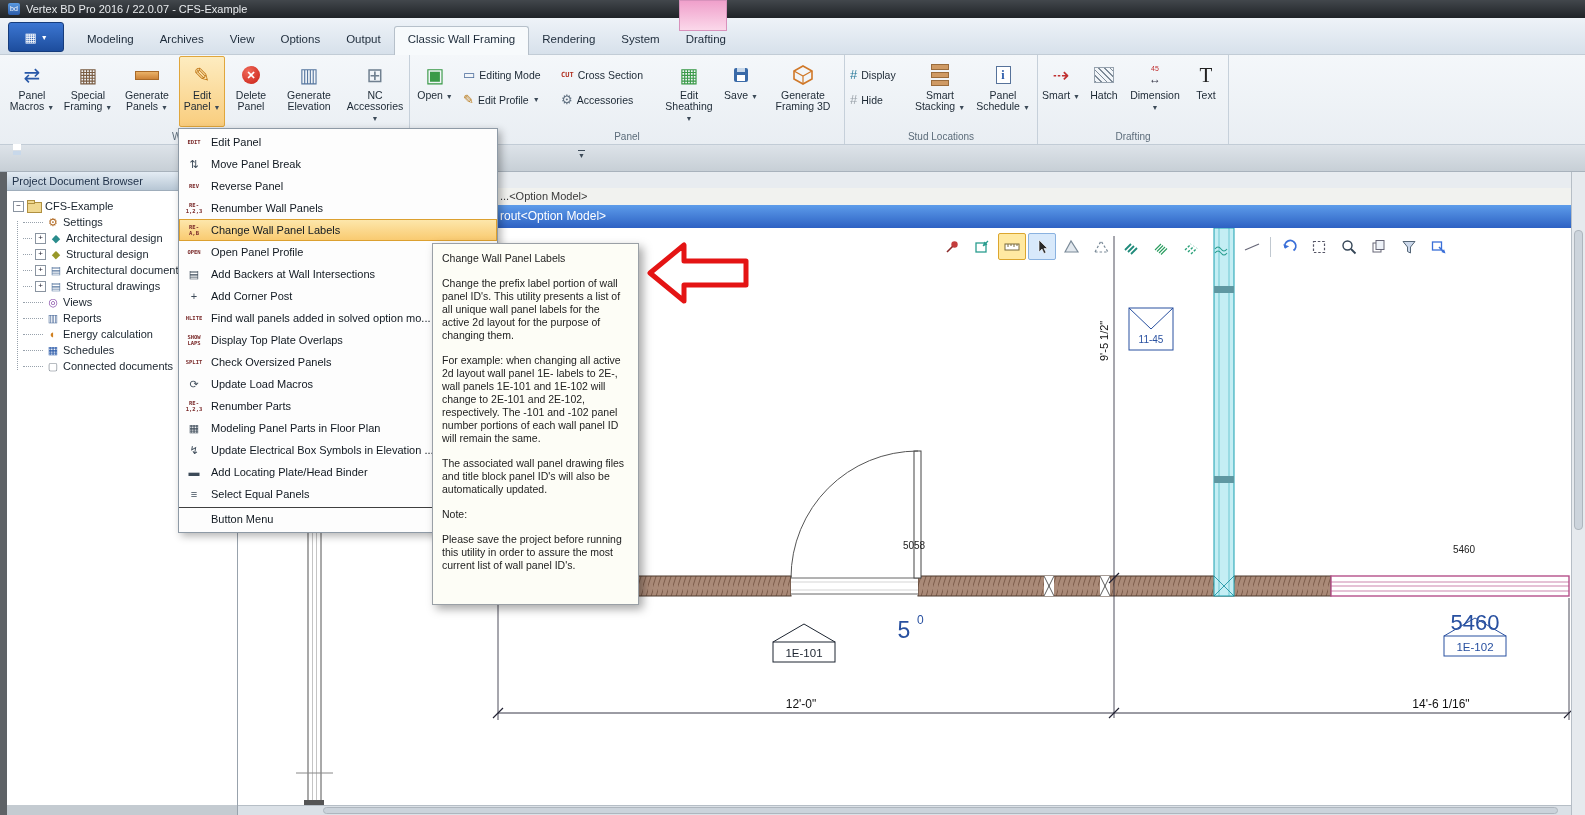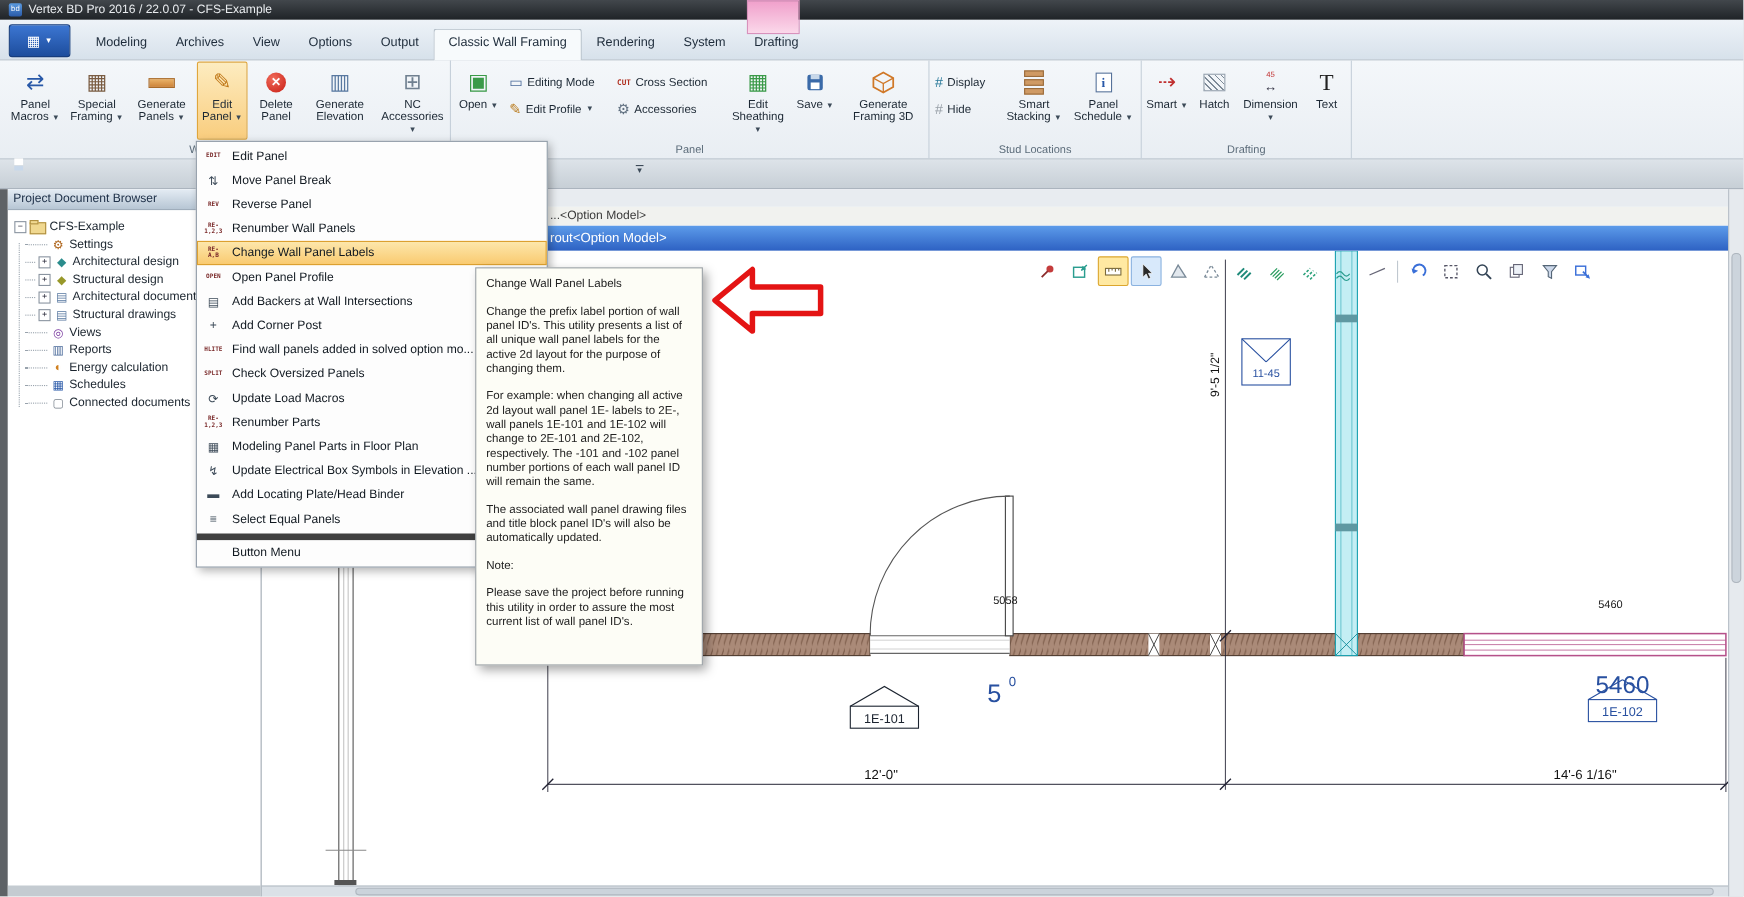--- a/index.html
+++ b/index.html
@@ -86,21 +86,21 @@
   .vthumb{position:absolute;left:2px;top:58px;width:9px;height:300px;background:#ccd4dc;border:1px solid #aeb6be;border-radius:4px;box-sizing:border-box}
   svg text{font-family:"Liberation Sans",sans-serif}
   
   .menu{left:178px;top:128px;width:318px;background:#fdfdfd;border:1px solid #8e9aa6;
         box-shadow:3px 3px 8px rgba(0,0,0,.3);z-index:30;padding:2px 0}
   .mi{height:22px;display:flex;align-items:center;gap:7px;padding:0 8px 0 5px;font-size:11px;color:#101820}
   .mi-ic{width:20px;min-width:20px;text-align:center;color:#7a2a2a}
   .mi-ic.txt{font-family:"DejaVu Sans Mono",monospace;font-size:5.5px;line-height:6px;white-space:pre-line;font-weight:bold}
   .mi-ic.g{font-size:11px;color:#3c4a58}
   .mi.hl{background:linear-gradient(#fde8ae,#f9c96e);outline:1px solid #dca030;outline-offset:-1px}
-  .mi.sep{border-top:6px solid #404040;margin-top:2px}
+  .mi.sep{border-top:1px solid #404040;margin-top:2px}
   
   .tip{left:432px;top:243px;width:207px;height:362px;background:#fdfdf6;border:1px solid #9aa0a6;
        box-shadow:4px 4px 9px rgba(0,0,0,.35);z-index:40;padding:8px 9px;box-sizing:border-box;
        font-size:10.5px;line-height:13px;color:#222;overflow:hidden}
   .tip p{margin:0 0 12px}
   
   .arrowbox{left:645px;top:240px;z-index:45}
   .pink{left:679px;top:0;width:48px;height:31px;background:linear-gradient(#f0a0cb,#fbd8ea);
         border:1px solid #d892bc;z-index:60;box-sizing:border-box}
 </style>
@@ -595,20 +595,25 @@
   </div>
   <div class="mi">
     <span class="mi-ic g">+</span>
     <span>Add Corner Post</span>
   </div>
   <div class="mi">
     <span class="mi-ic txt">HLITE</span>
     <span>Find wall panels added in solved option mo...</span>
   </div>
   <div class="mi">
+    <span class="mi-ic txt">SHOW
+LAPS</span>
+    <span>Display Top Plate Overlaps</span>
+  </div>
+  <div class="mi">
     <span class="mi-ic txt">SPLIT</span>
     <span>Check Oversized Panels</span>
   </div>
   <div class="mi">
     <span class="mi-ic g">⟳</span>
     <span>Update Load Macros</span>
   </div>
   <div class="mi">
     <span class="mi-ic txt">RE-
 1,2,3</span>

